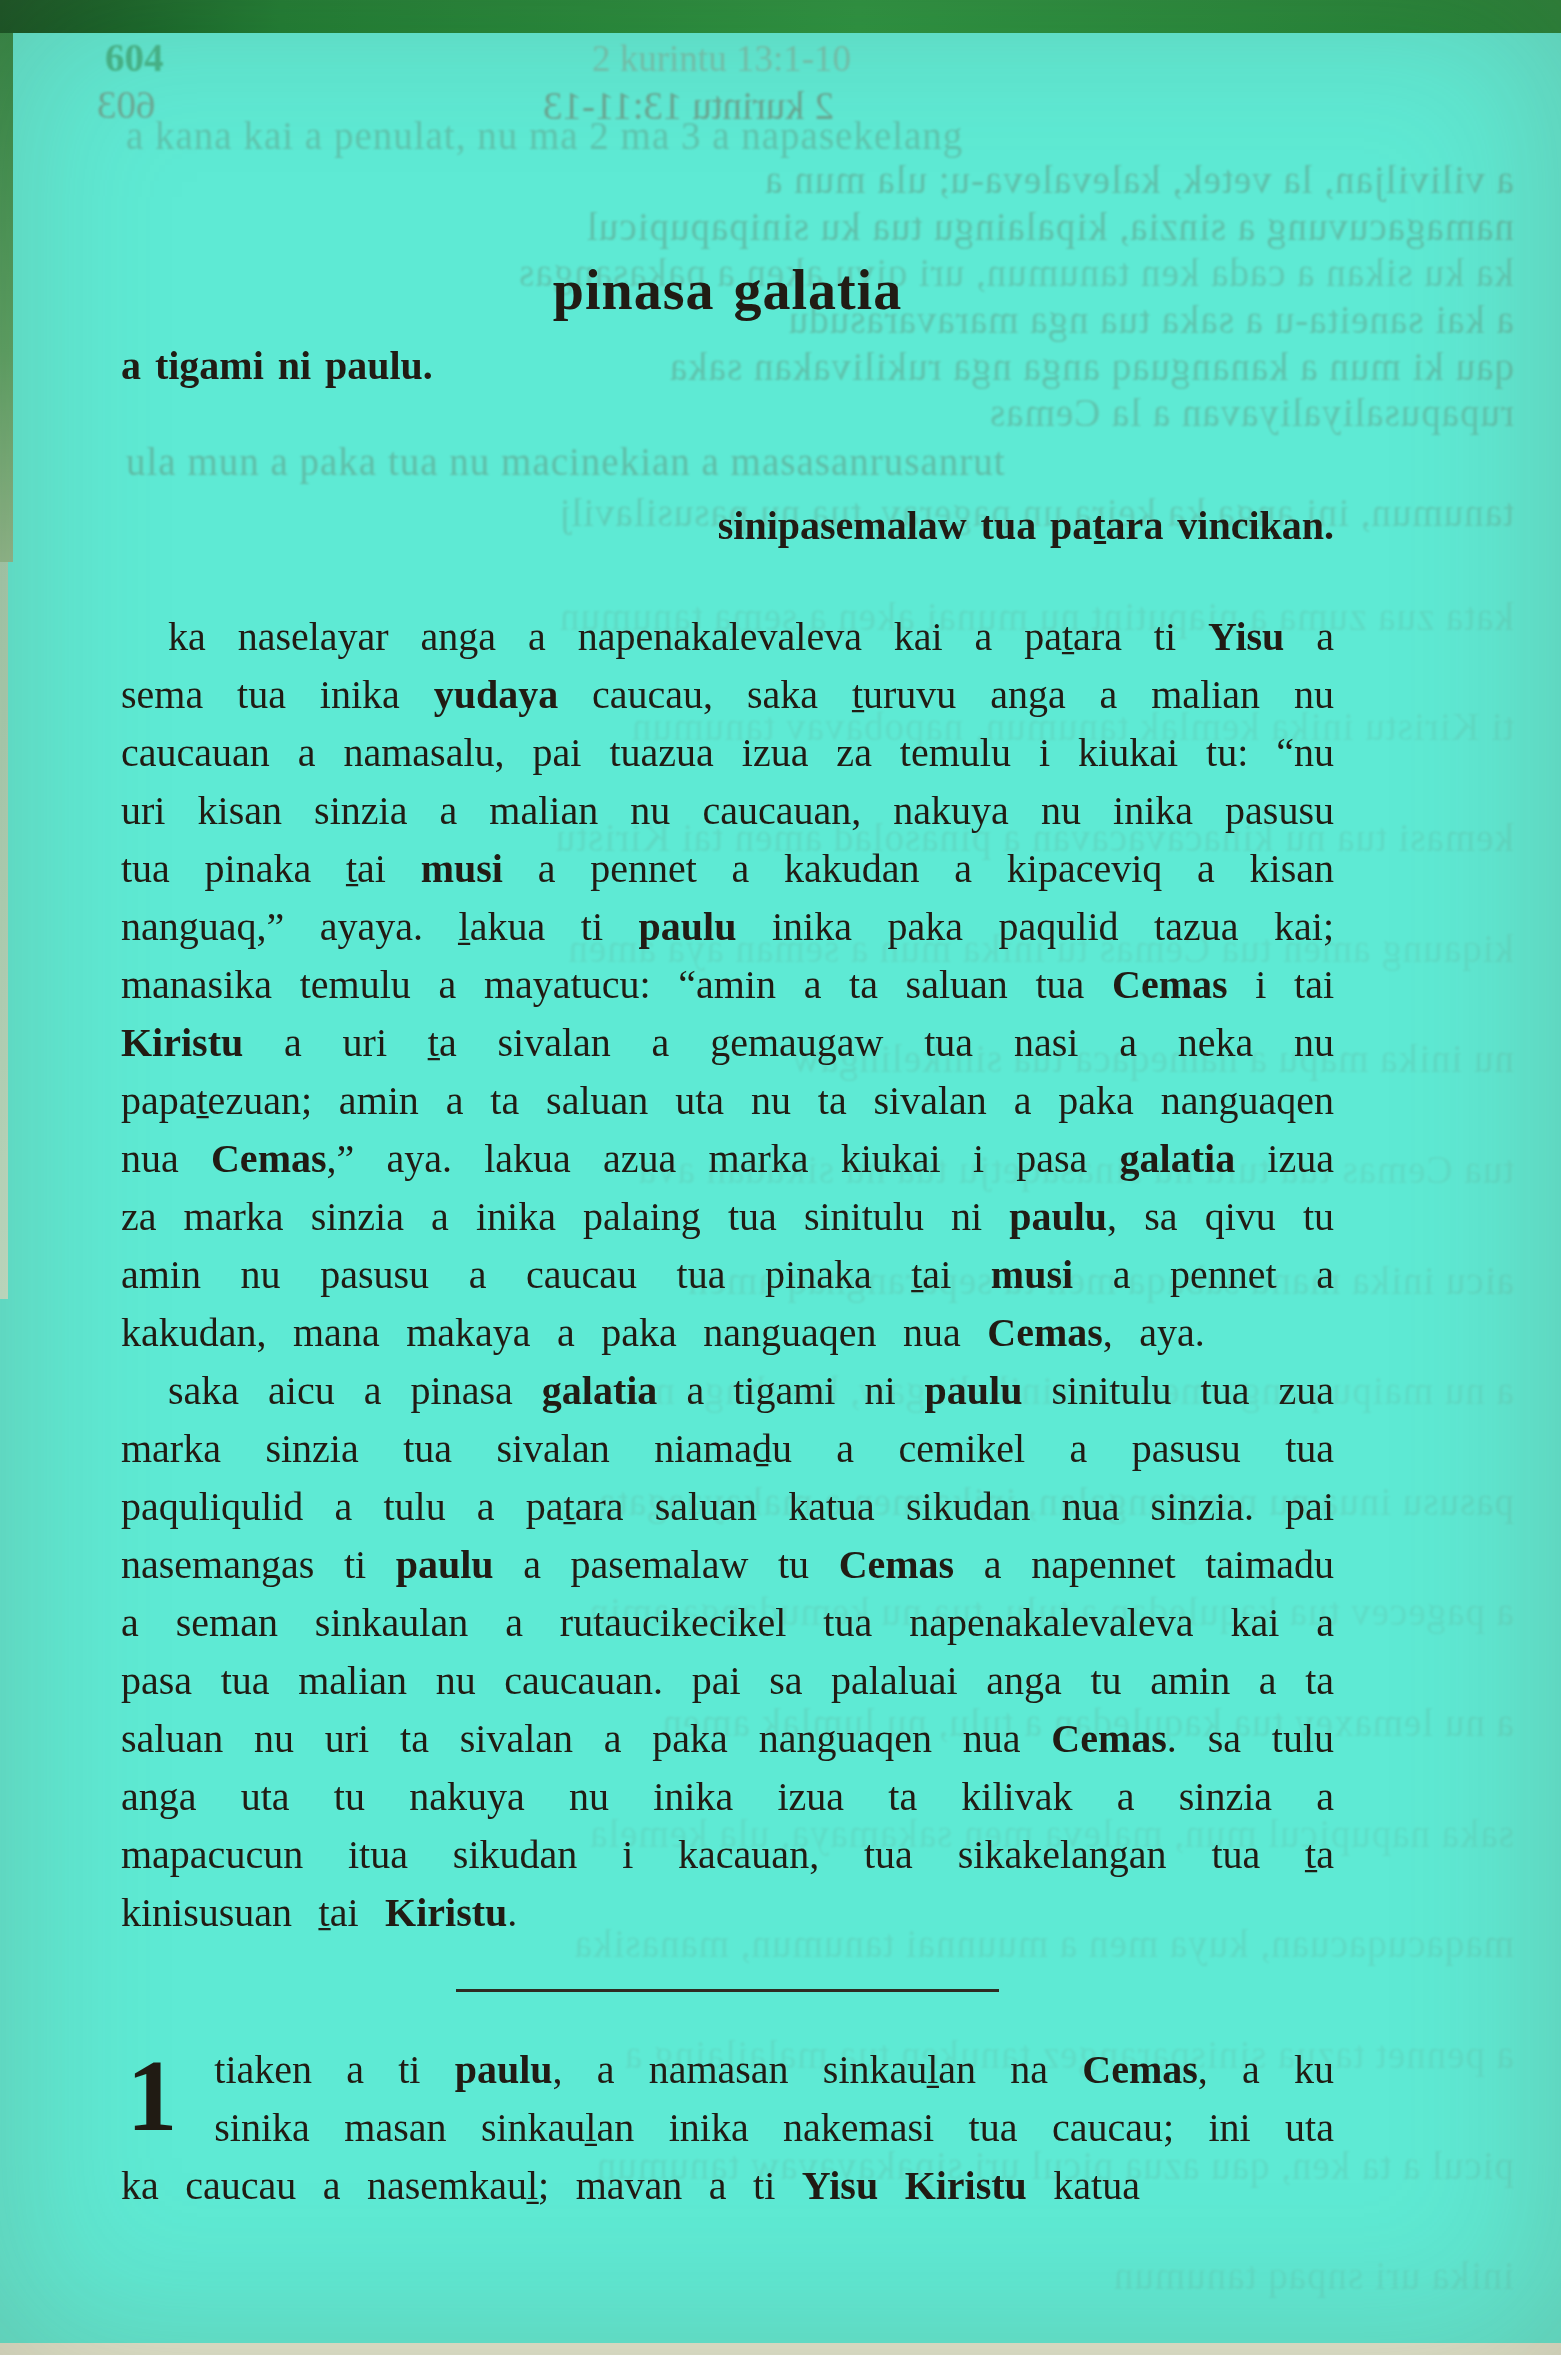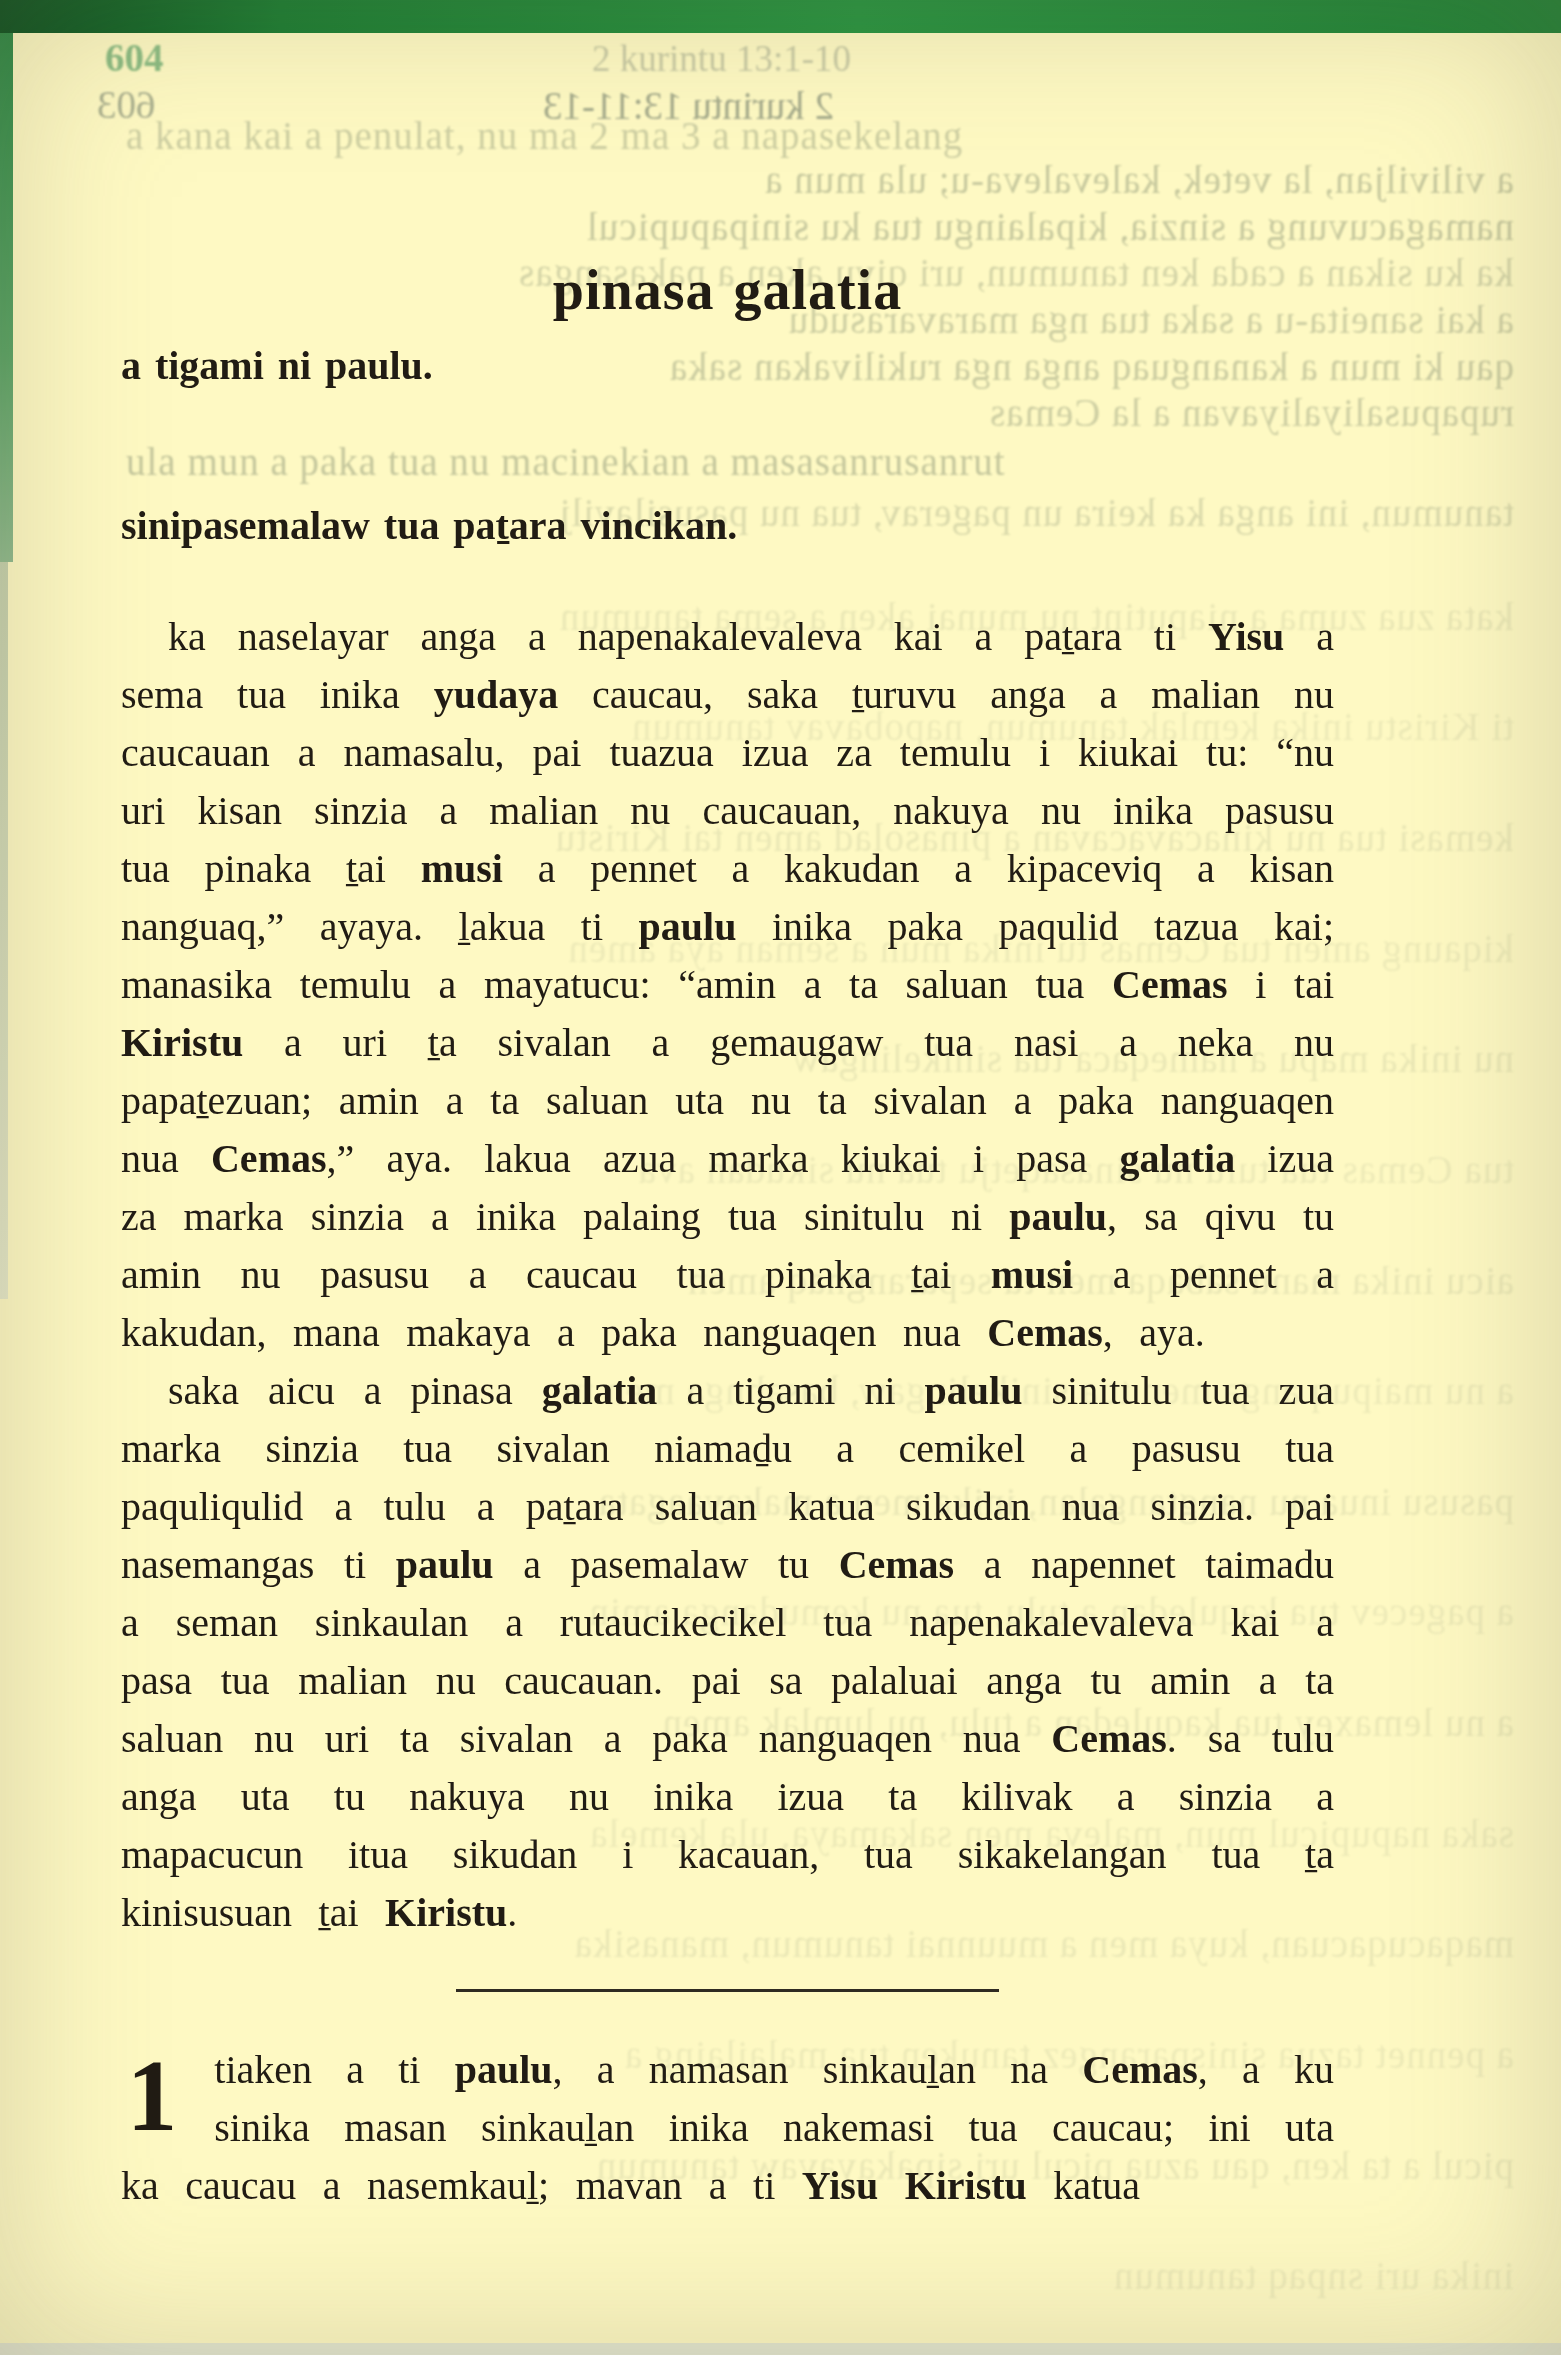--- a/index.html
+++ b/index.html
@@ -2,21 +2,21 @@
 <html><head>
 <meta charset="utf-8">
 <style>
   html, body {
     margin: 0; padding: 0;
     background: #6b6b60;
   }
   .page {
     position: relative;
     width: 1561px; height: 2355px;
-    background: #fef9c3;
+    background: #5eead4;
     overflow: hidden;
     font-family: "Liberation Serif", "DejaVu Serif", serif;
     color: #211c14;
   }
   .vignette {
     position: absolute; inset: 0;
     box-shadow: inset 0 0 165px rgba(110,105,75,0.28);
     pointer-events: none;
     z-index: 5;
   }
@@ -77,21 +77,21 @@
     margin: 0; text-align: center;
     font-size: 56px; line-height: 60px; font-weight: bold;
     letter-spacing: 1px; word-spacing: 3.9px;
   }
   h2.subtitle {
     margin: 23px 0 0 0; text-align: left;
     font-size: 40px; line-height: 45px; font-weight: bold;
     word-spacing: 3.9px;
   }
   h3.section {
-    margin: 115px 0 0 0; text-align: left;
+    margin: 115px 0 0 0; text-align: right;
     font-size: 40px; line-height: 45px; font-weight: bold;
     word-spacing: 3.9px;
   }
   p.para { margin: 0; }
   p.para.first { margin-top: 60px; }
   p.indent { text-indent: 47px; }
   .rule {
     width: 543px; height: 2.9px;
     margin: 47px auto 49px auto;
     background: #2f2b22;

